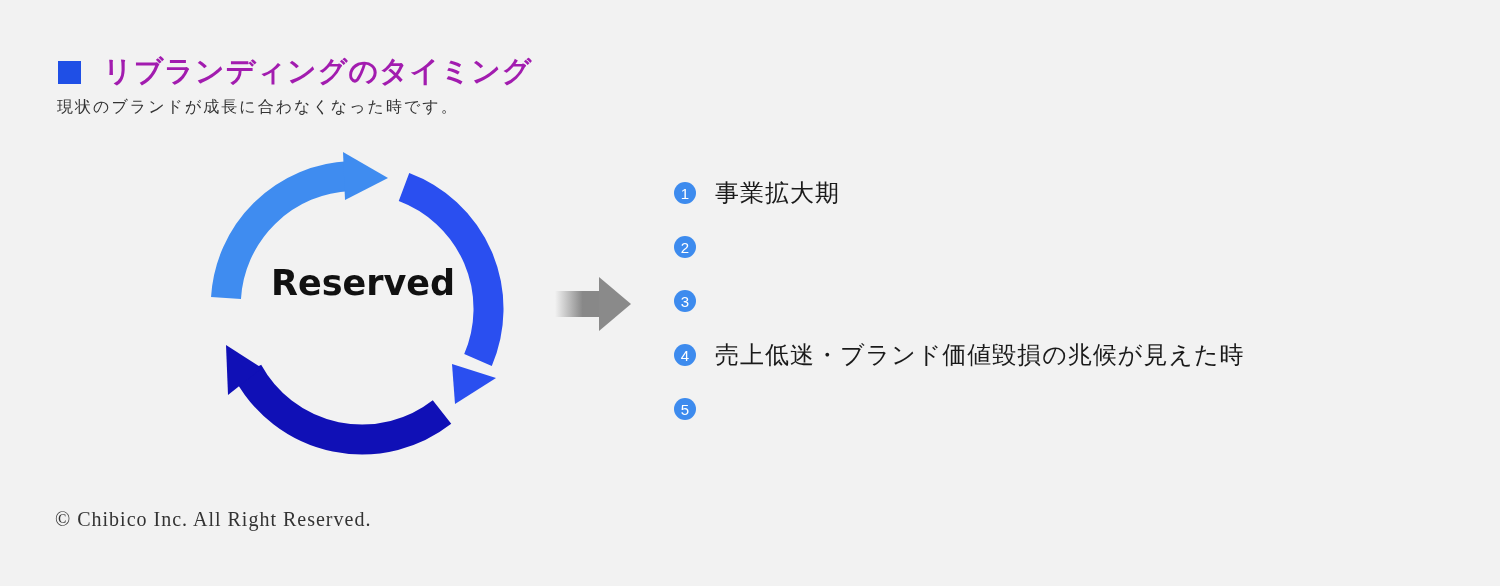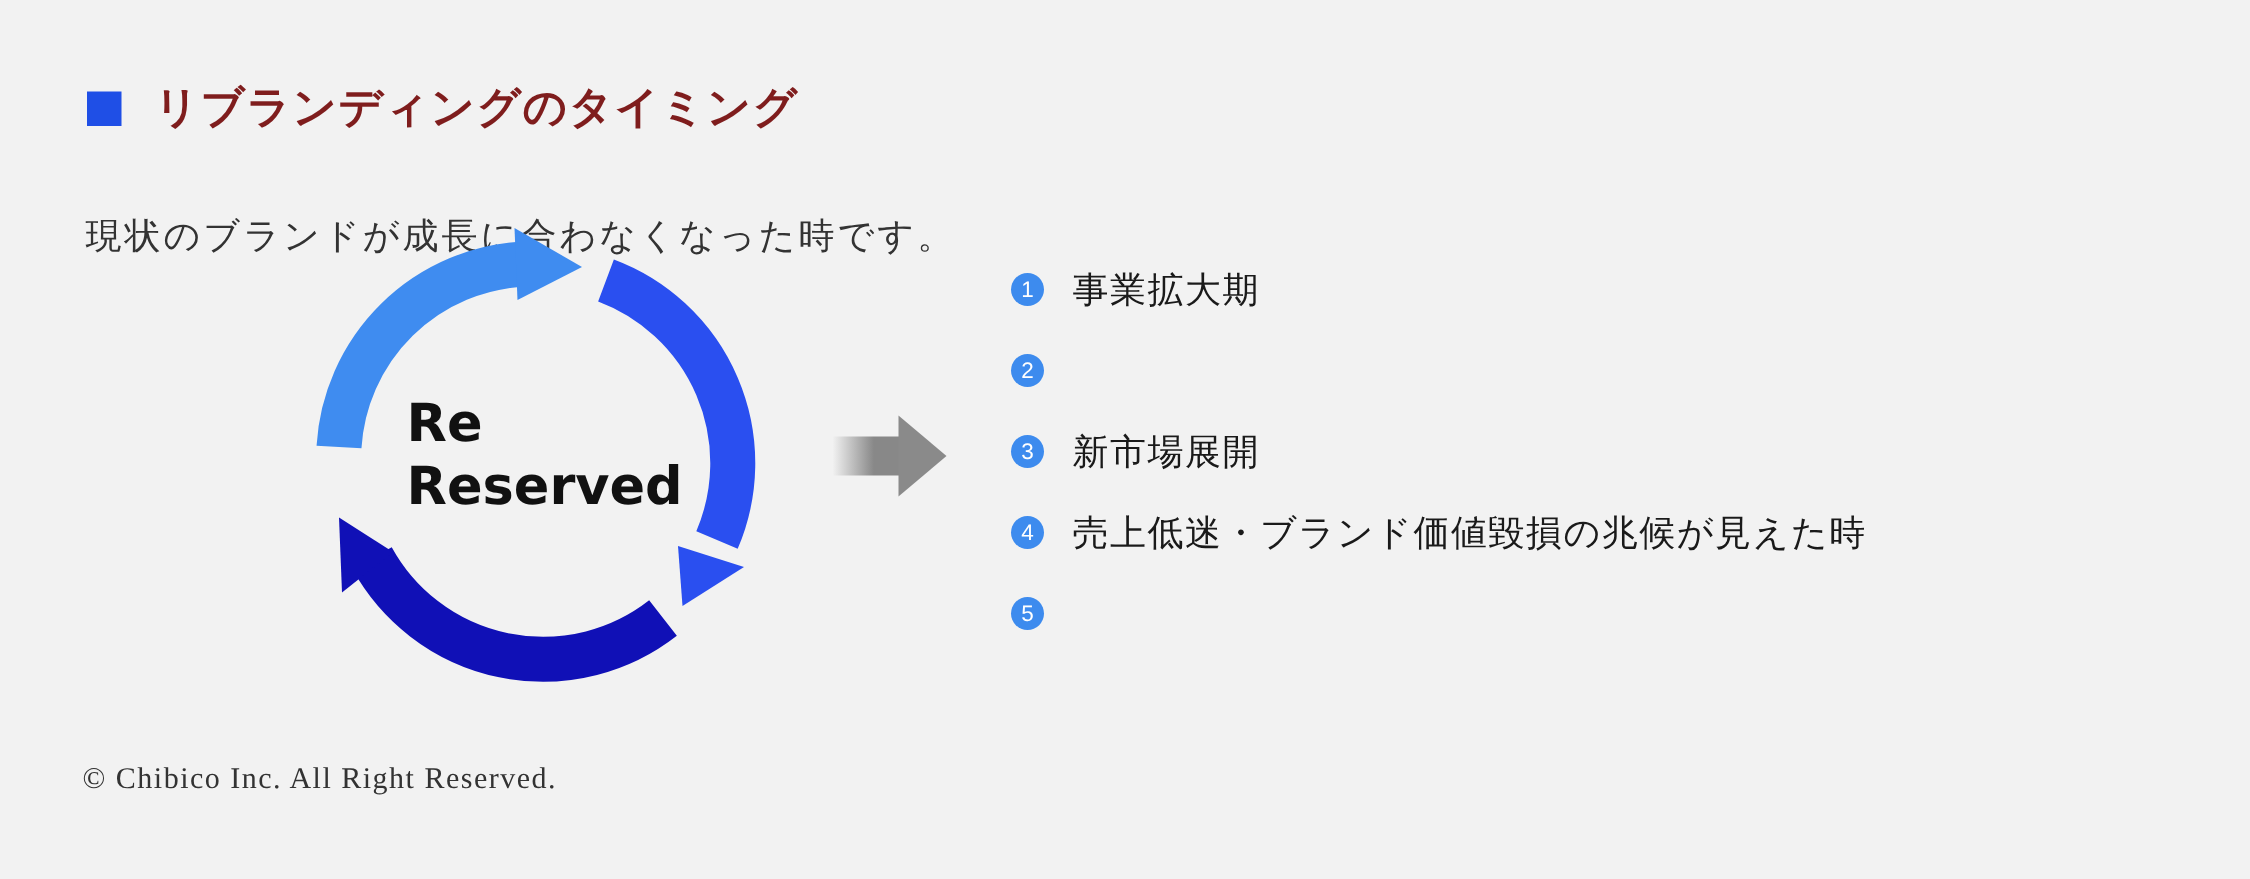--- a/index.html
+++ b/index.html
@@ -2,22 +2,22 @@
 <html><head>
   <meta charset="utf-8">
   <style>
     html, body { margin: 0; padding: 0; }
     body {
       width: 1500px; height: 586px; background: #f2f2f2; position: relative; overflow: hidden;
       font-family: "DejaVu Sans", "Liberation Sans", sans-serif; color: #111;
     }
     .title-row { position: absolute; left: 58px; top: 52px; display: flex; align-items: center; }
     .title-square { width: 23px; height: 23px; background: #1f4fe6; margin-right: 22px; }
-    .title { font-size: 29px; font-weight: bold; letter-spacing: 1px; color: #7f1d1d; }
-    .subtitle { position: absolute; left: 57px; top: 97px; font-size: 24px; color: #333; letter-spacing: 2px; margin-top: 44px; }
+    .title { font-size: 29px; font-weight: bold; letter-spacing: 1px; color: #a21caf; }
+    .subtitle { position: absolute; left: 57px; top: 97px; font-size: 16px; color: #333; letter-spacing: 2px; }
     .cycle { position: absolute; left: 190px; top: 140px; width: 330px; height: 330px; }
     .cycle-label { position: absolute; left: 271px; top: 262px; font-family: "DejaVu Sans", sans-serif; font-weight: bold; font-size: 35px; line-height: 42px; color: #111; }
     .big-arrow { position: absolute; left: 555px; top: 275px; }
     .list { position: absolute; left: 674px; top: 174px; }
     .item { display: flex; align-items: center; height: 38px; margin-bottom: 16px; }
     .badge { width: 22px; height: 22px; border-radius: 50%; background: #3d8bee; color: #fff; font-size: 15px; display: flex; align-items: center; justify-content: center; margin-right: 19px; font-family: "Liberation Sans", sans-serif; }
     .item-text { font-size: 24px; color: #1a1a1a; letter-spacing: 1px; }
     .footer { position: absolute; left: 55px; top: 508px; font-family: Liberation Serif, serif; font-size: 20px; color: #333; letter-spacing: 1px; }
   </style>
 </head>
@@ -40,21 +40,20 @@
     <path d="M 404 187 A 130 130 0 0 1 478 360" fill="none" stroke="#2a4ff0" stroke-width="30"></path>
     <polygon points="452,364 496,378 455,404" fill="#2a4ff0"></polygon>
   </g>
 
   <g>
     <path d="M 442 412 A 130 130 0 0 1 248 372" fill="none" stroke="#1010b6" stroke-width="30"></path>
     <polygon points="226,345 228,395 262,368" fill="#1010b6"></polygon>
   </g>
 </svg>
 <div class="cycle-label">
-  <div>Re</div>
   <div>Reserved</div>
 </div>
 
 <svg class="big-arrow" width="80" height="60" viewBox="0 0 80 60">
   <defs>
     <linearGradient id="ag" x1="0" x2="1" y1="0" y2="0">
       <stop offset="0" stop-color="#888" stop-opacity="0"></stop>
       <stop offset="0.6" stop-color="#888" stop-opacity="1"></stop>
     </linearGradient>
   </defs>
@@ -65,21 +64,20 @@
 <div class="list">
   <div class="item">
     <span class="badge">1</span>
     <span class="item-text">事業拡大期</span>
   </div>
   <div class="item">
     <span class="badge">2</span>
   </div>
   <div class="item">
     <span class="badge">3</span>
-    <span class="item-text">新市場展開</span>
   </div>
   <div class="item">
     <span class="badge">4</span>
     <span class="item-text">売上低迷・ブランド価値毀損の兆候が見えた時</span>
   </div>
   <div class="item">
     <span class="badge">5</span>
   </div>
 </div>
 

